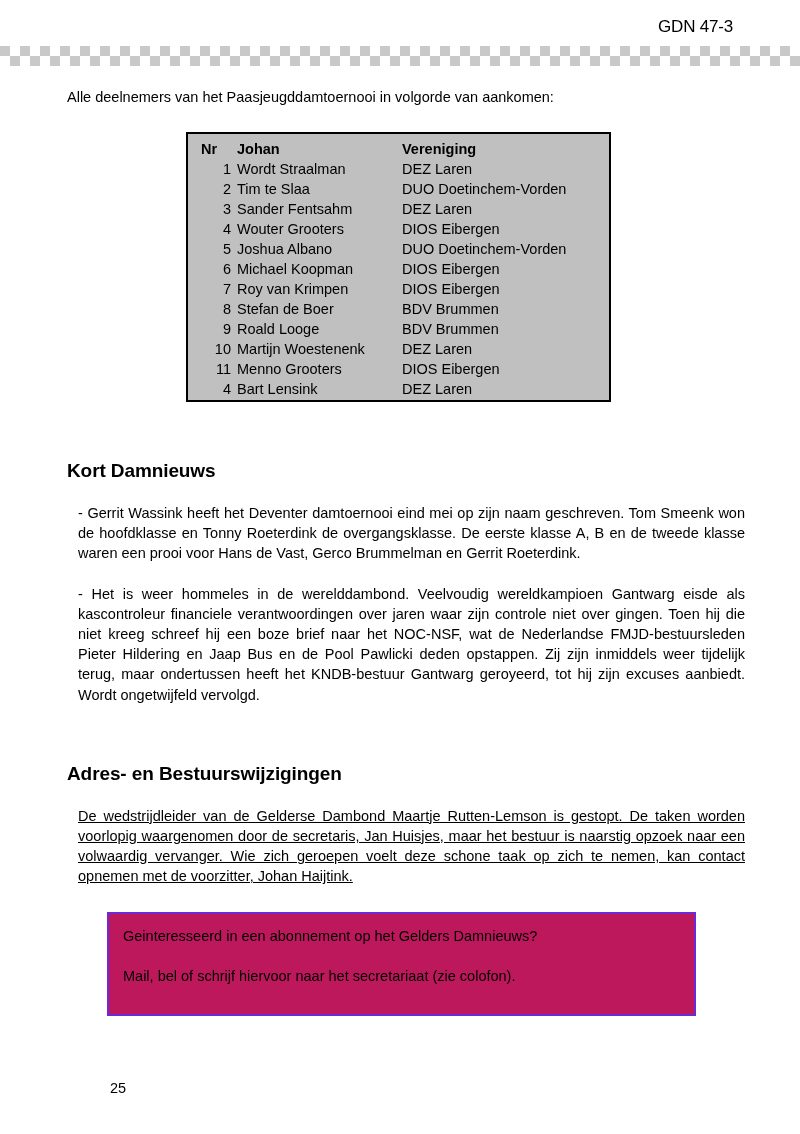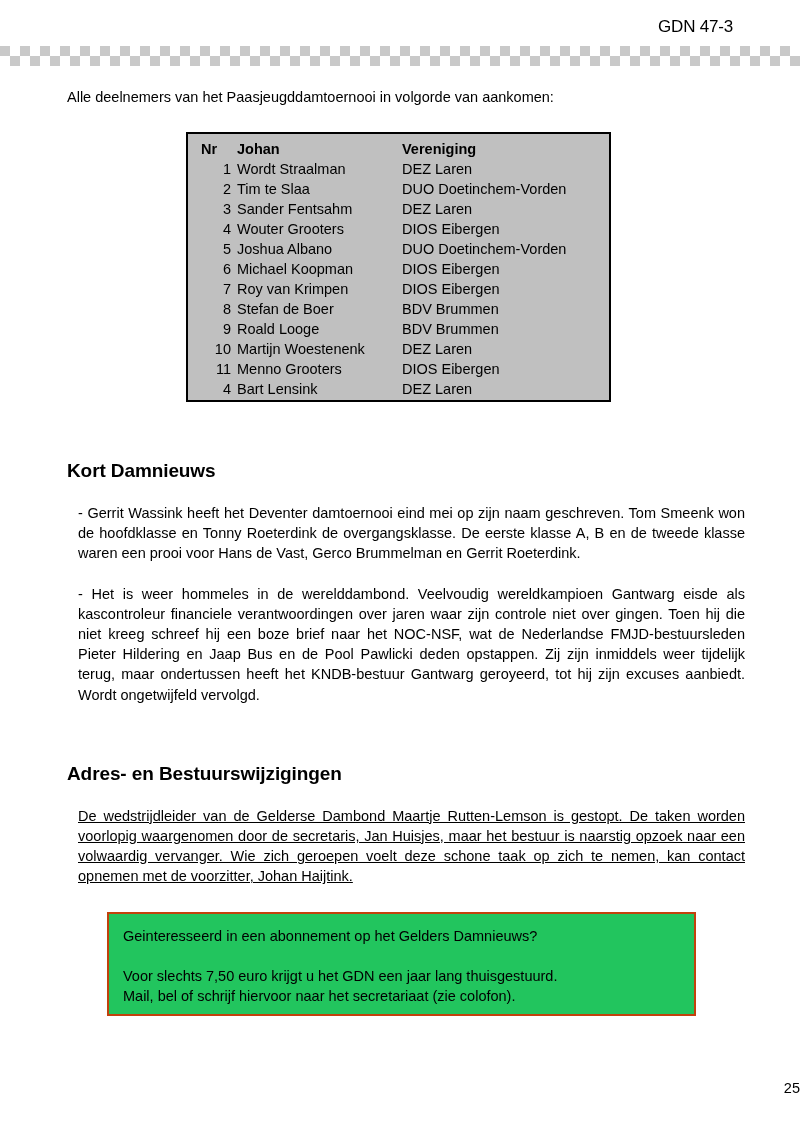--- a/index.html
+++ b/index.html
@@ -132,37 +132,37 @@
   #adres-heading { top: 747px; }
   #adres-para    { top: 791px; text-decoration: underline; }
 
   
   .callout-box {
     position: absolute;
     left: 107px;
     top: 912px;
     width: 589px;
     height: 104px;
-    background: #22c55e;
-    border: 2px solid #c2410c;
+    background: #be185d;
+    border: 2px solid #6d28d9;
     box-sizing: border-box;
     padding: 12px 14px 0 14px;
     font-size: 14.5px;
     line-height: 20px;
   }
   .callout-line { margin: 0; }
   .callout-gap { height: 20px; }
 
   
   .page-number {
     position: absolute;
     left: 0;
     top: 1080px;
     width: 800px;
-    text-align: right;
+    text-align: left;
     padding-left: 110px;
     box-sizing: border-box;
     font-size: 14.5px;
   }
 </style>
 </head>
 <body>
 
 <div class="page-header">
   <div class="header-title">GDN 47-3</div>
@@ -251,17 +251,16 @@
 <h2 id="kort-heading" class="section-heading">Kort Damnieuws</h2>
 <p id="kort-para-1" class="body-para">- Gerrit Wassink heeft het Deventer damtoernooi eind mei op zijn naam geschreven. Tom Smeenk won de hoofdklasse en Tonny Roeterdink de overgangsklasse. De eerste klasse A, B en de tweede klasse waren een prooi voor Hans de Vast, Gerco Brummelman en Gerrit Roeterdink.</p>
 <p id="kort-para-2" class="body-para">- Het is weer hommeles in de werelddambond. Veelvoudig wereldkampioen Gantwarg eisde als kascontroleur financiele verantwoordingen over jaren waar zijn controle niet over gingen. Toen hij die niet kreeg schreef hij een boze brief naar het NOC-NSF, wat de Nederlandse FMJD-bestuursleden Pieter Hildering en Jaap Bus en de Pool Pawlicki deden opstappen. Zij zijn inmiddels weer tijdelijk terug, maar ondertussen heeft het KNDB-bestuur Gantwarg geroyeerd, tot hij zijn excuses aanbiedt. Wordt ongetwijfeld vervolgd.</p>
 
 <h2 id="adres-heading" class="section-heading">Adres- en Bestuurswijzigingen</h2>
 <p id="adres-para" class="body-para">De wedstrijdleider van de Gelderse Dambond Maartje Rutten-Lemson is gestopt. De taken worden voorlopig waargenomen door de secretaris, Jan Huisjes, maar het bestuur is naarstig opzoek naar een volwaardig vervanger. Wie zich geroepen voelt deze schone taak op zich te nemen, kan contact opnemen met de voorzitter, Johan Haijtink.</p>
 
 <div class="callout-box">
   <p class="callout-line">Geinteresseerd in een abonnement op het Gelders Damnieuws?</p>
   <div class="callout-gap"></div>
-  <p class="callout-line">Voor slechts 7,50 euro krijgt u het GDN een jaar lang thuisgestuurd.</p>
   <p class="callout-line">Mail, bel of schrijf hiervoor naar het secretariaat (zie colofon).</p>
 </div>
 
 <div class="page-number">25</div>
 
 </body></html>

